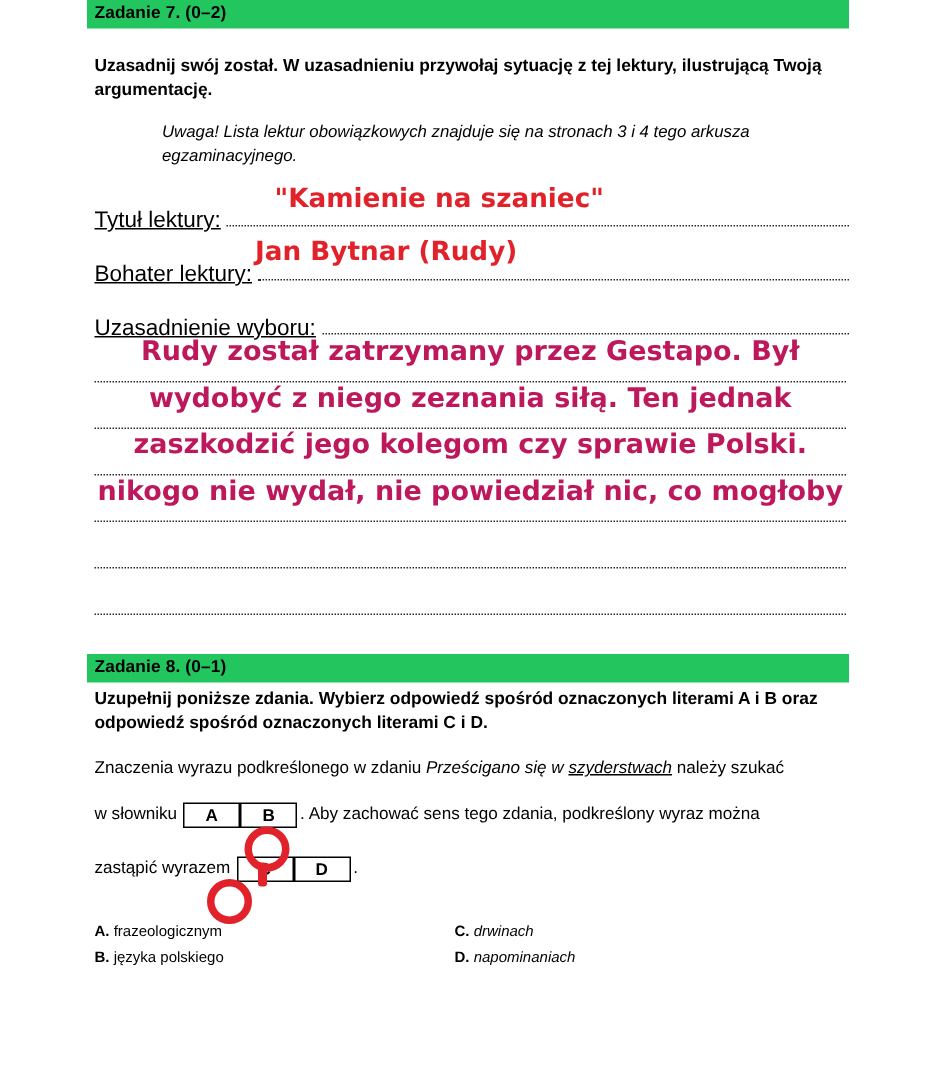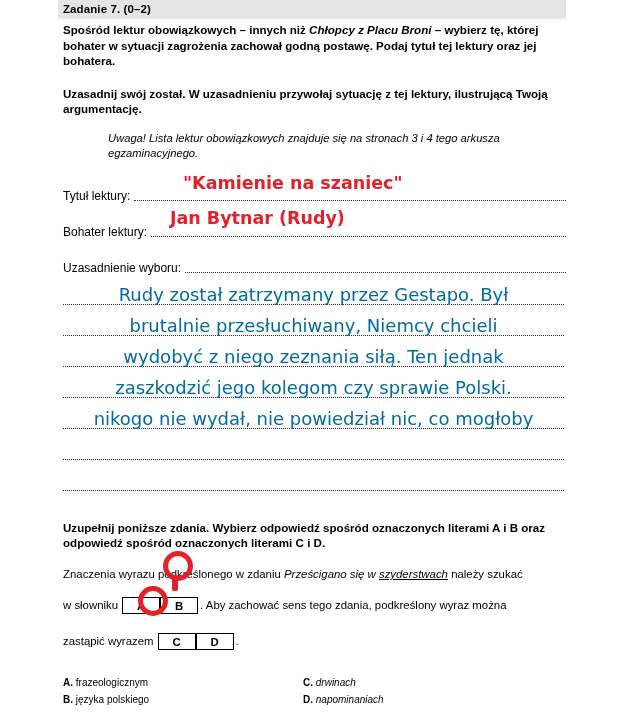--- a/index.html
+++ b/index.html
@@ -17,21 +17,21 @@
   }
   .page {
     position: absolute;
     left: 58px;
     top: 0px;
     width: 508px;
   }
 
   
   .task-band {
-    background: #e5e5e5;
+    background: #22c55e;
     font-weight: bold;
     font-size: 11.5px;
     line-height: 15px;
     padding: 2px 0 2px 5px;
     letter-spacing: 0.1px;
   }
 
   
   .instr {
     font-weight: bold;
@@ -66,24 +66,25 @@
 
   
   .fill-row {
     position: relative;
     display: flex;
     align-items: flex-end;
     padding-left: 5px;
     height: 26px;
   }
   .fill-label {
-    font-size: 12px;
+    font-size: 15px;
     line-height: 13px;
     white-space: nowrap;
     padding-bottom: 1px;
+    text-decoration: underline;
   }
   .dots {
     flex: 1 1 auto;
     border-bottom: 1.4px dotted #2b2b2b;
     margin-left: 4px;
     margin-bottom: 3px;
     height: 1px;
   }
 
   
@@ -114,24 +115,24 @@
     left: 0;
     right: 0;
     bottom: 2px;
     border-bottom: 1.4px dotted #2b2b2b;
     height: 1px;
   }
   .hand-line .txt {
     position: absolute;
     left: 0;
     right: 0;
-    bottom: 2px;
+    bottom: 12px;
     text-align: center;
-    color: #0369a1;
-    font-weight: normal;
+    color: #be185d;
+    font-weight: bold;
     font-size: 18px;
     line-height: 20px;
     font-family: "DejaVu Sans", sans-serif;
     white-space: nowrap;
   }
   .blank-line {
     position: relative;
     height: 31px;
   }
   .blank-line .rule {
@@ -209,23 +210,20 @@
   .ans-item b { font-weight: bold; }
   .ans-item i { font-style: italic; }
 </style>
 </head>
 <body>
 
 <div class="page">
 
   <div class="task-band">Zadanie 7. (0–2)</div>
 
-  <div class="instr">
-    <span>Spośród lektur obowiązkowych – innych niż </span><em>Chłopcy z Placu Broni</em><span> – wybierz tę, której bohater w sytuacji zagrożenia zachował godną postawę. Podaj tytuł tej lektury oraz jej bohatera.</span>
-  </div>
 
   <div class="spacer-14"></div>
 
   <div class="instr">Uzasadnij swój został. W uzasadnieniu przywołaj sytuację z tej lektury, ilustrującą Twoją argumentację.</div>
 
   <div class="spacer-14"></div>
 
   <div class="note">Uwaga! Lista lektur obowiązkowych znajduje się na stronach 3 i 4 tego arkusza egzaminacyjnego.</div>
 
   <div class="spacer-16"></div>
@@ -251,44 +249,41 @@
     <span class="dots"></span>
   </div>
 
   <div class="hand-para" id="reason-lines">
       <div class="hand-line">
         <span class="rule"></span>
         <span class="txt">Rudy został zatrzymany przez Gestapo. Był</span>
       </div>
       <div class="hand-line">
         <span class="rule"></span>
-        <span class="txt">brutalnie przesłuchiwany, Niemcy chcieli</span>
+        <span class="txt">wydobyć z niego zeznania siłą. Ten jednak</span>
       </div>
       <div class="hand-line">
         <span class="rule"></span>
-        <span class="txt">wydobyć z niego zeznania siłą. Ten jednak</span>
+        <span class="txt">zaszkodzić jego kolegom czy sprawie Polski.</span>
       </div>
       <div class="hand-line">
         <span class="rule"></span>
-        <span class="txt">zaszkodzić jego kolegom czy sprawie Polski.</span>
-      </div>
-      <div class="hand-line">
-        <span class="rule"></span>
         <span class="txt">nikogo nie wydał, nie powiedział nic, co mogłoby</span>
       </div>
       <div class="blank-line">
         <span class="rule"></span>
       </div>
       <div class="blank-line">
         <span class="rule"></span>
       </div>
     </div>
 
   <div class="spacer-24"></div>
 
+  <div class="task-band">Zadanie 8. (0–1)</div>
 
   <div class="instr">Uzupełnij poniższe zdania. Wybierz odpowiedź spośród oznaczonych literami A i B oraz odpowiedź spośród oznaczonych literami C i D.</div>
 
   <div class="spacer-16"></div>
 
   <div class="plain">
     <span>Znaczenia wyrazu podkreślonego w zdaniu </span><em>Prześcigano się w </em><em><u>szyderstwach</u></em><span> należy szukać</span>
   </div>
 
   <div class="spacer-10"></div>

